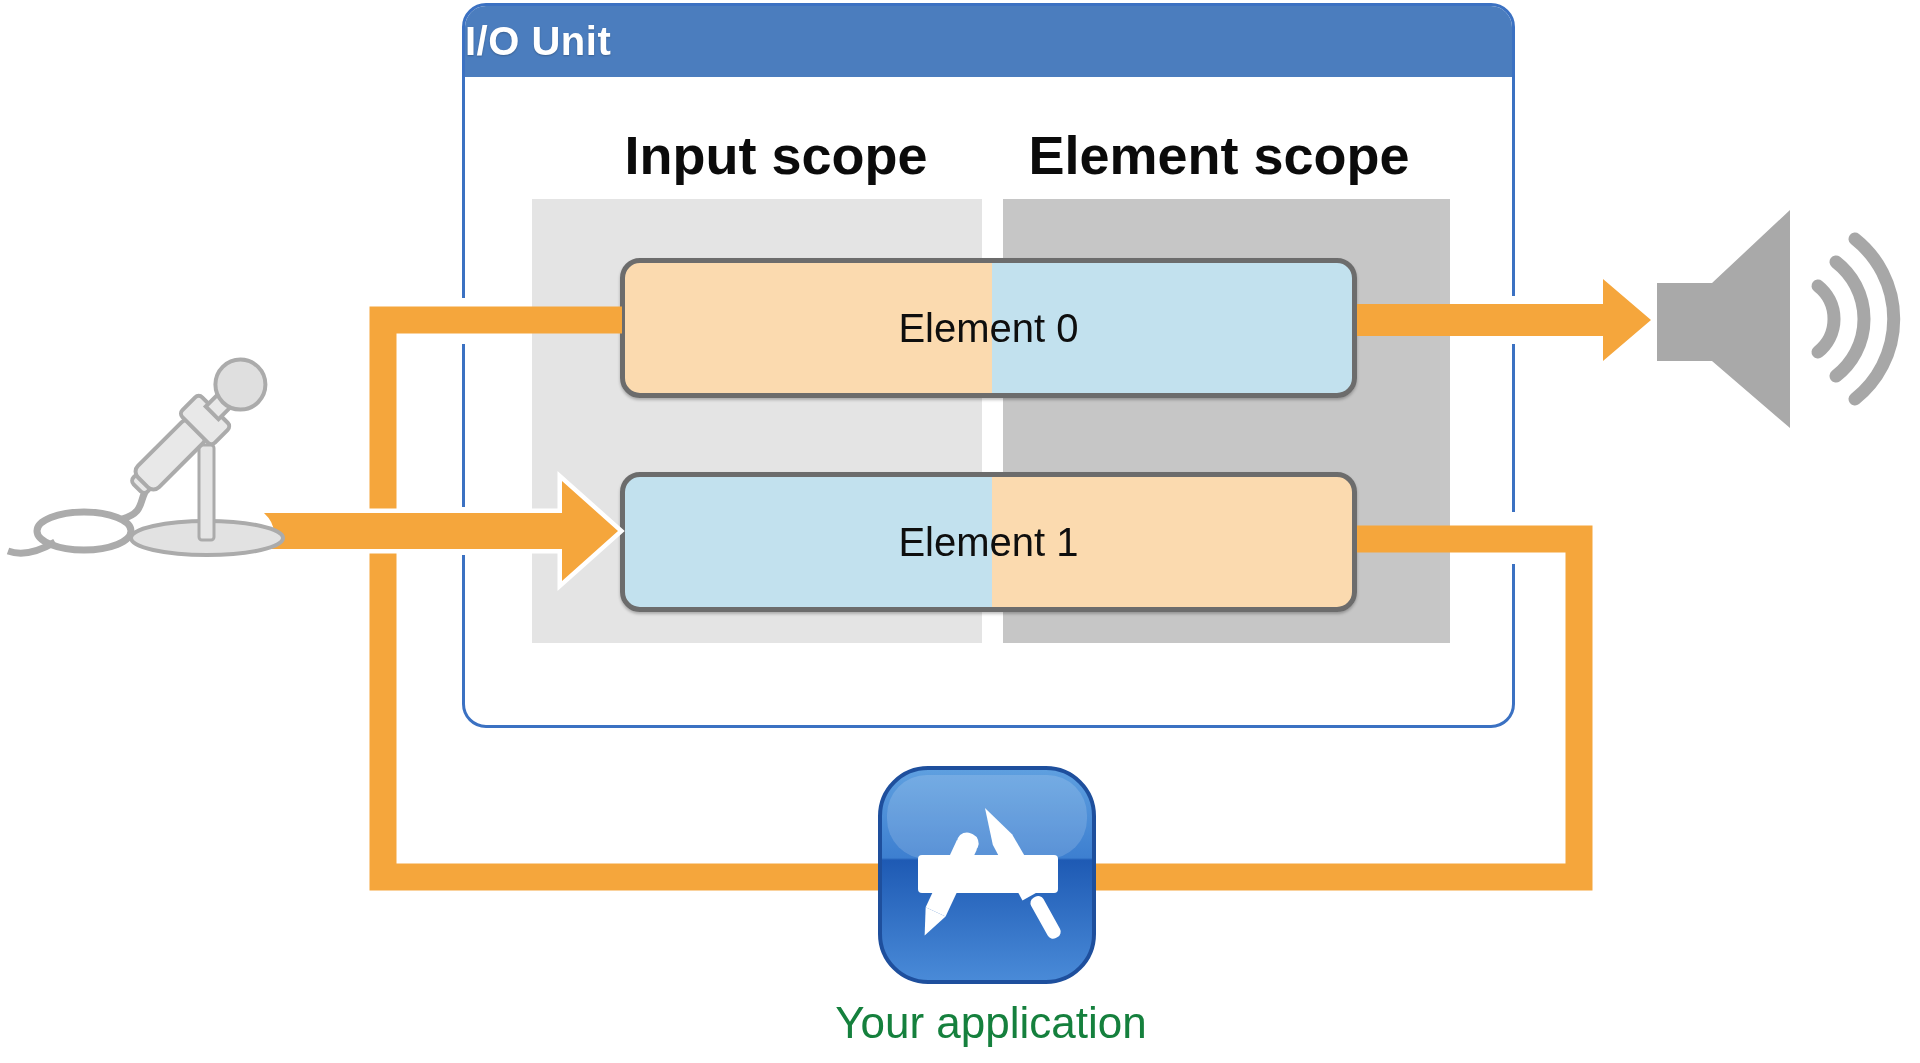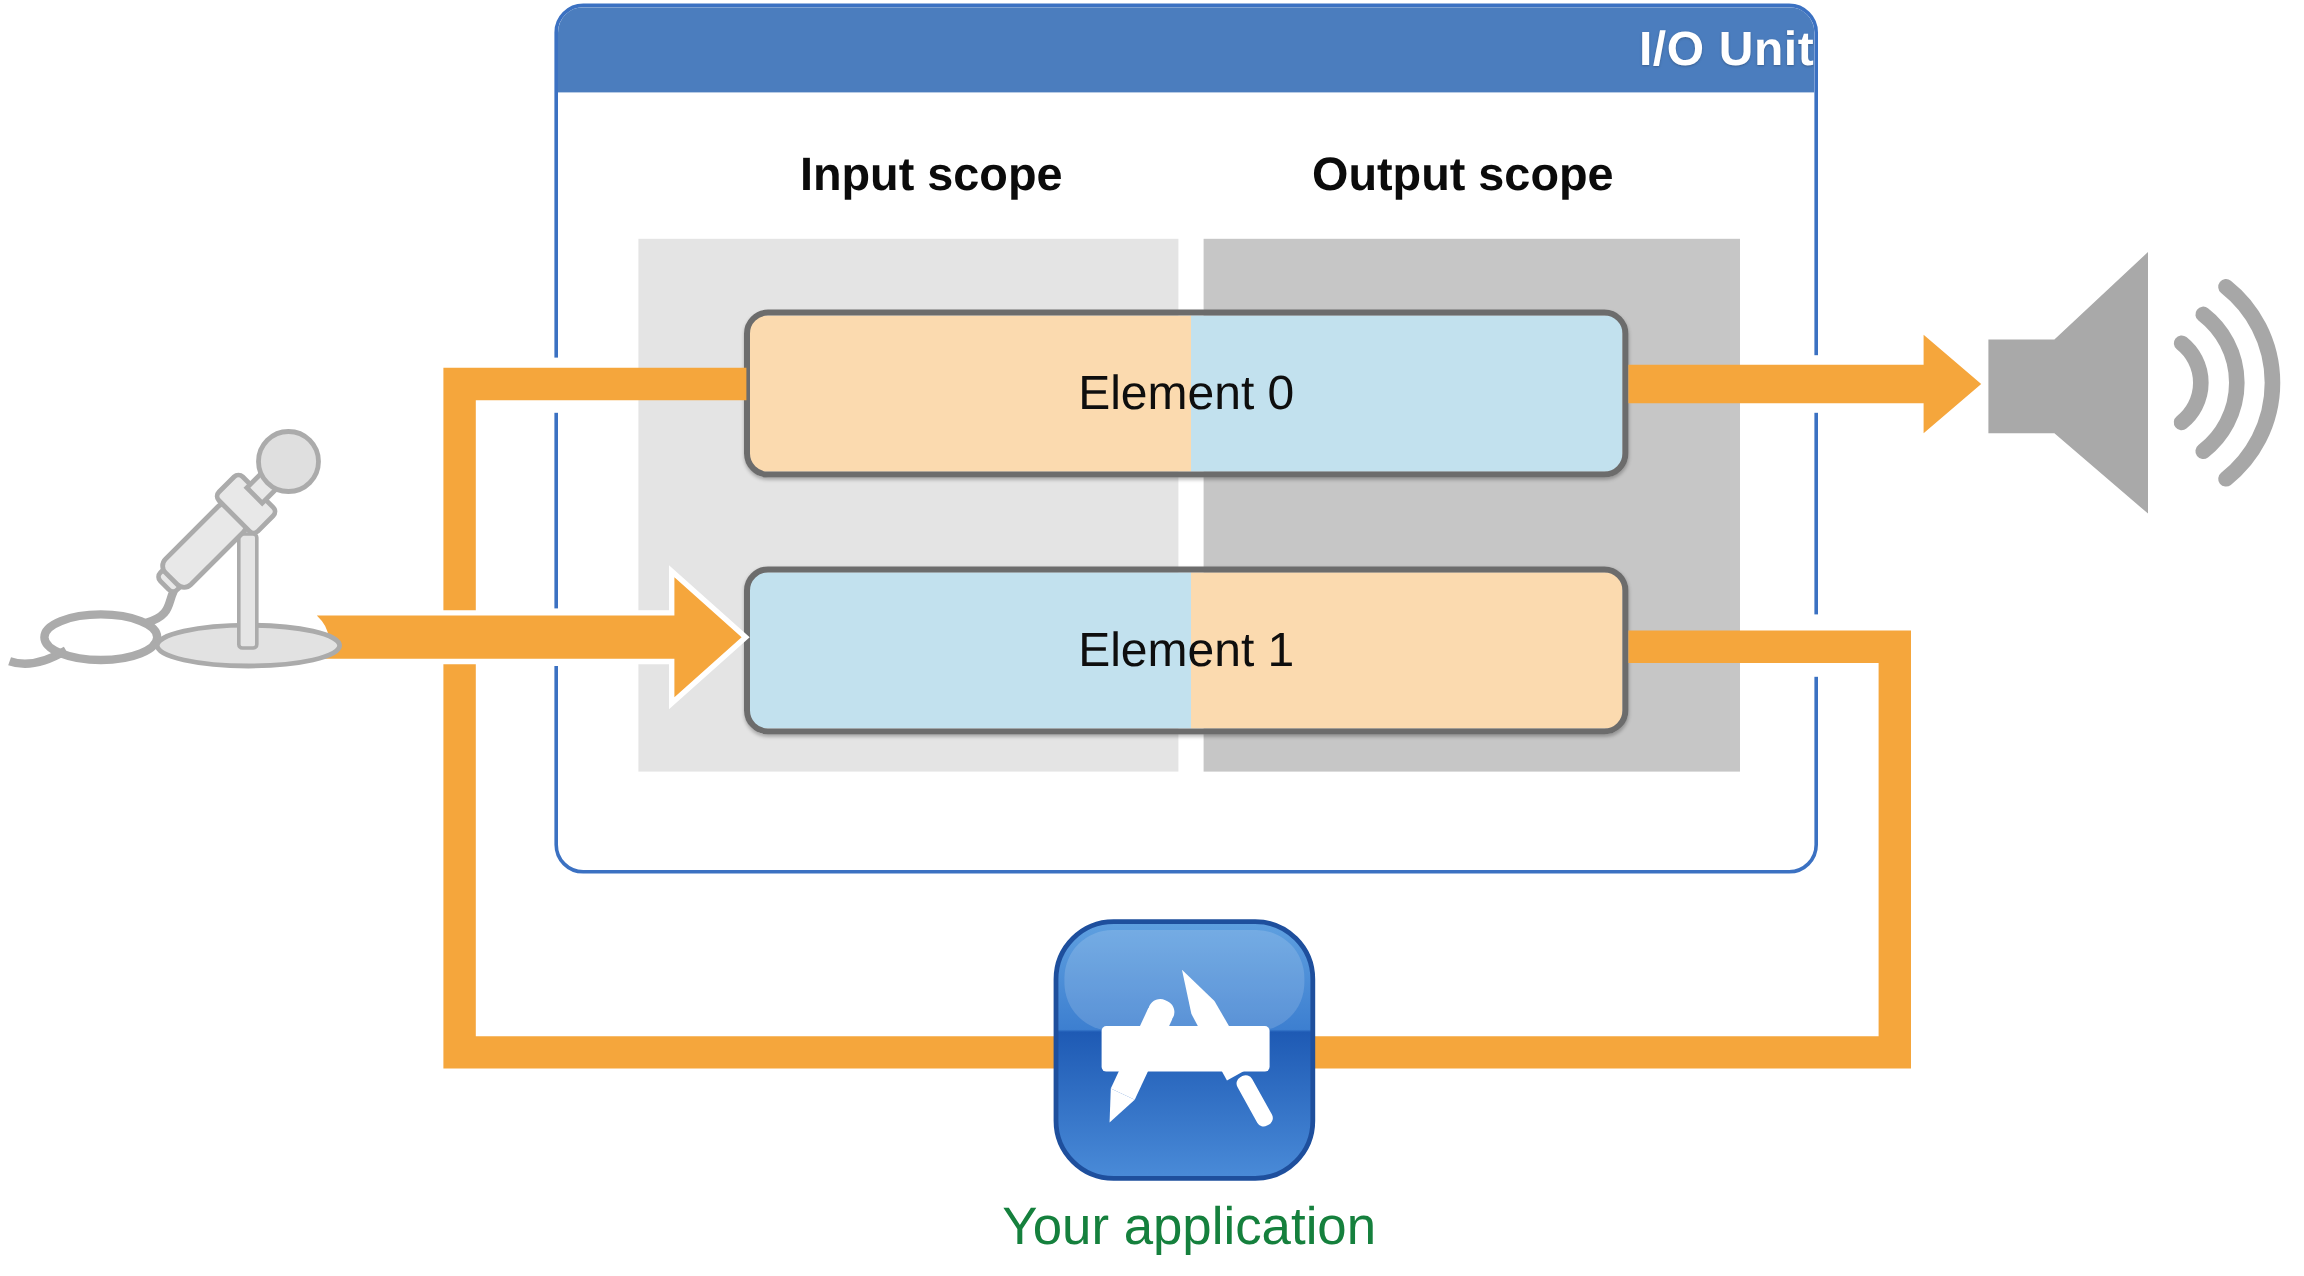--- a/index.html
+++ b/index.html
@@ -5,30 +5,30 @@
   html,body{margin:0;padding:0;background:#ffffff;}
   body{width:1920px;height:1063px;position:relative;overflow:hidden;
        font-family:"Liberation Sans", sans-serif;}
   .abs{position:absolute;}
 
   
   .io-box{left:462px;top:3px;width:1053px;height:725px;
           border:3px solid #3B71C2;border-radius:24px;background:#ffffff;
           box-sizing:border-box;overflow:hidden;z-index:1;}
   .io-header{position:absolute;left:0;top:0;width:100%;height:71px;background:#4B7DBE;
-             display:flex;align-items:center;justify-content:flex-end;}
+             display:flex;align-items:center;justify-content:flex-start;}
   .io-title{color:#ffffff;font-size:40px;font-weight:bold;letter-spacing:0.5px;
             text-shadow:0 1px 2px rgba(0,0,0,0.25);}
 
   
   .panel-light{left:532px;top:199px;width:450px;height:444px;background:#E4E4E4;z-index:2;}
   .panel-dark{left:1003px;top:199px;width:447px;height:444px;background:#C6C6C6;z-index:2;}
 
   .scope-label{top:124px;transform:translateX(-50%);z-index:3;
-               font-size:39px;font-weight:bold;color:#0b0b0b;white-space:nowrap;}
+               font-size:54px;font-weight:bold;color:#0b0b0b;white-space:nowrap;}
   .scope-label.input{left:776px;}
   .scope-label.output{left:1219px;}
 
   
   .element{left:620px;width:737px;height:140px;z-index:3;box-sizing:border-box;
            border:5px solid #6C6C6C;border-radius:20px;
            display:flex;align-items:center;justify-content:center;
            font-size:40px;color:#0e0e0e;
            box-shadow:0 2px 3px rgba(0,0,0,0.25);}
   .element.e0{top:258px;
@@ -47,21 +47,21 @@
 <div class="abs io-box">
   <div class="io-header">
     <span class="io-title">I/O Unit</span>
   </div>
 </div>
 
 <div class="abs panel-light"></div>
 <div class="abs panel-dark"></div>
 
 <div class="abs scope-label input">Input scope</div>
-<div class="abs scope-label output">Output scope</div>
+<div class="abs scope-label output">Element scope</div>
 
 <div class="abs element e0">
   <span>Element 0</span>
 </div>
 <div class="abs element e1">
   <span>Element 1</span>
 </div>
 
 <svg class="abs flow-svg" width="1920" height="1063" viewBox="0 0 1920 1063">
 

